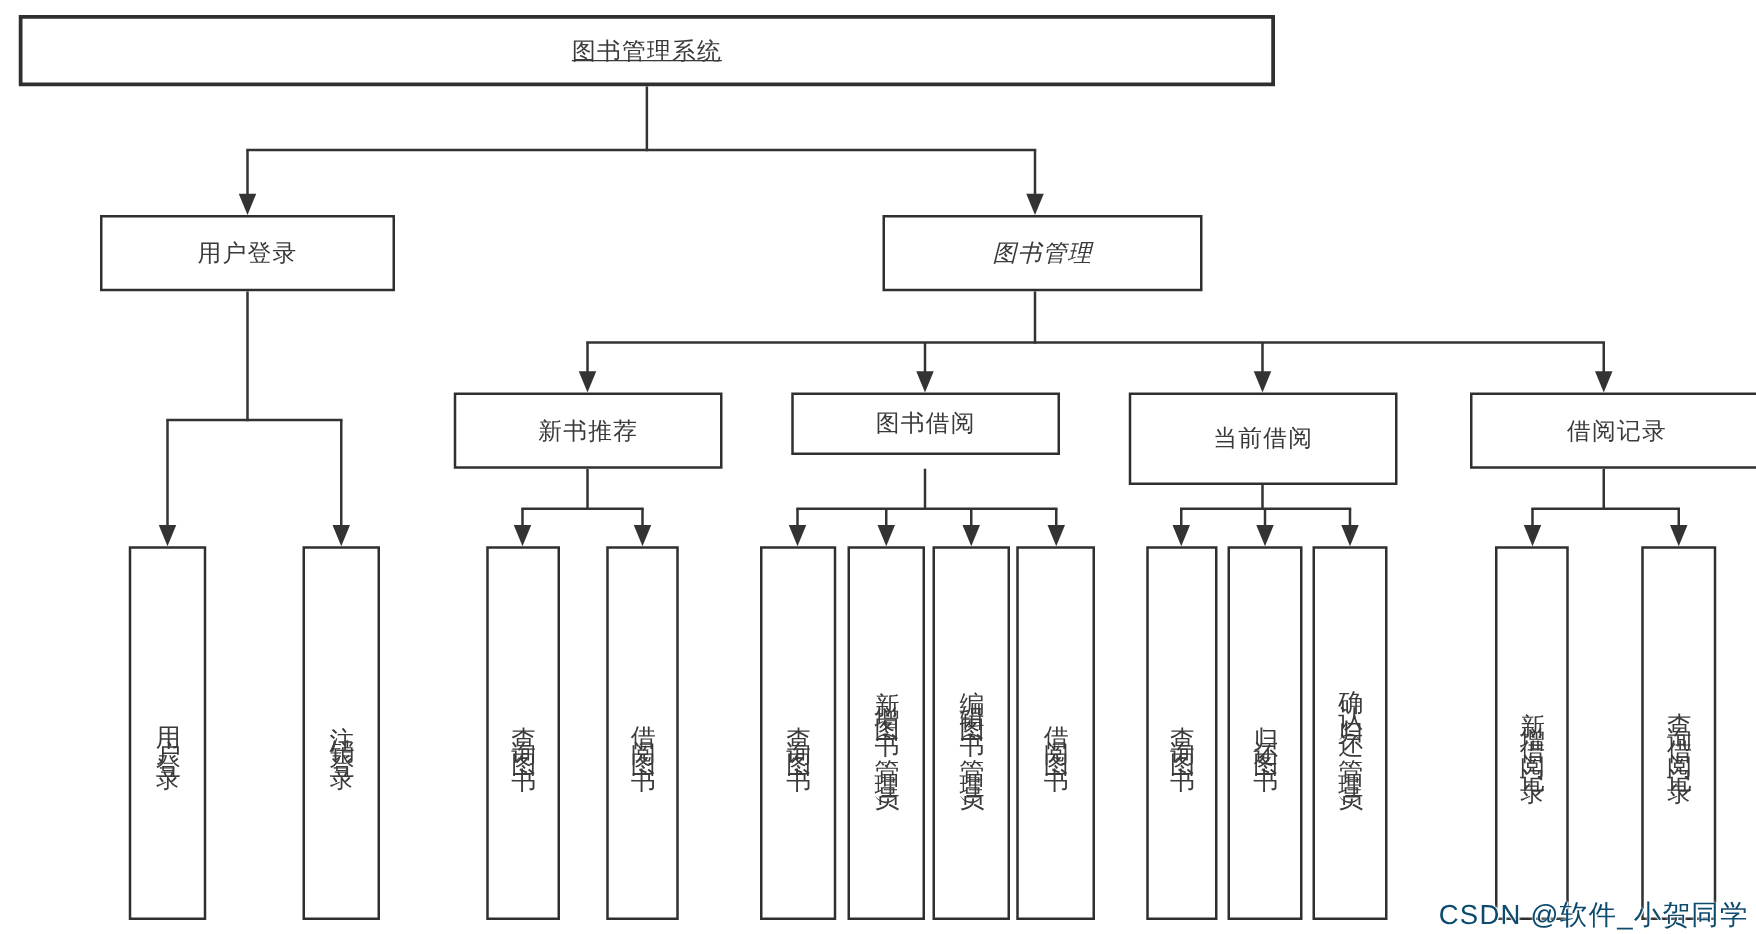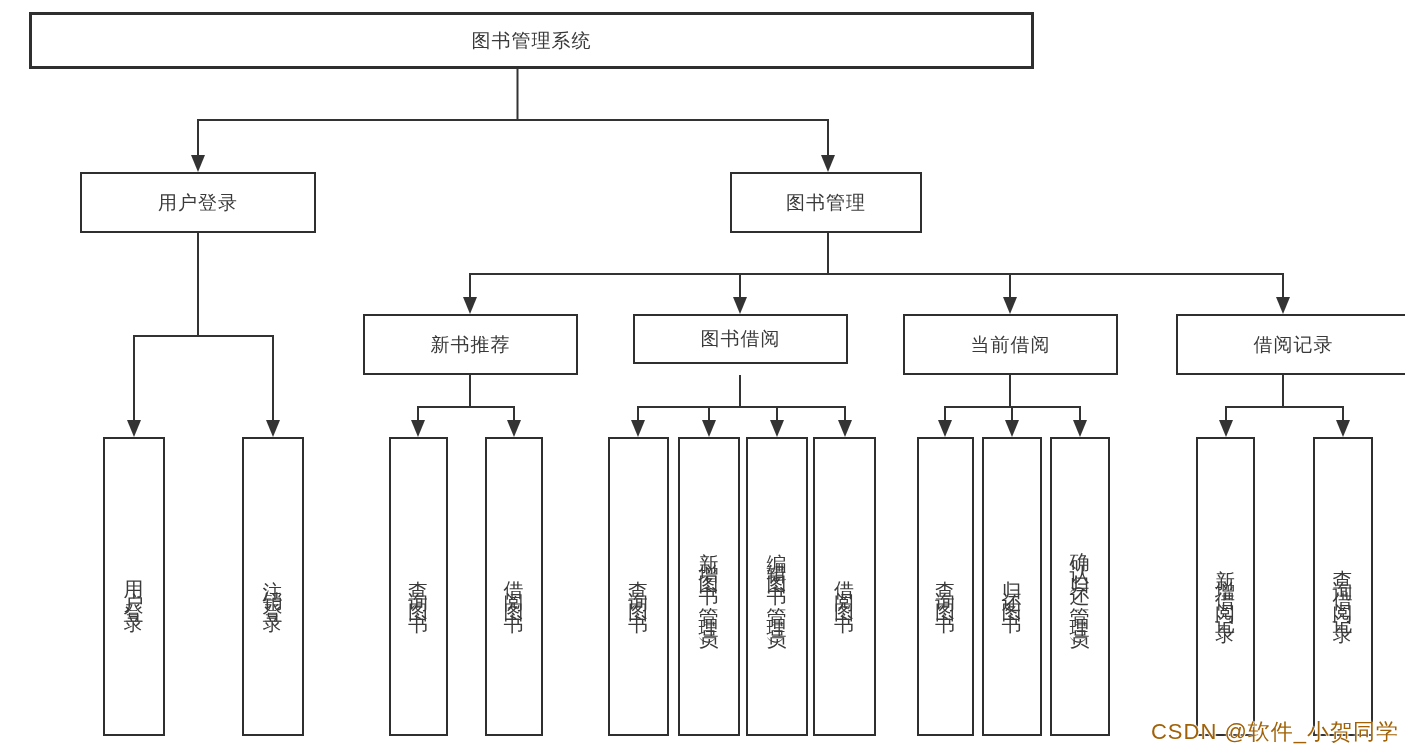--- a/index.html
+++ b/index.html
@@ -15,21 +15,21 @@
   .box.h{font-size:19px;letter-spacing:1px;white-space:nowrap;}
   .box.root{border-width:3px;}
   .box.v{
     writing-mode:vertical-rl;
     font-size:20px;letter-spacing:11px;line-height:1.0;
     white-space:nowrap;
   }
   .connectors{position:absolute;left:0;top:0;z-index:1;}
   .watermark{
     position:absolute;right:6px;bottom:0px;z-index:5;
-    font-size:22px;color:#a16207;letter-spacing:1px;
+    font-size:22px;color:#0c4a6e;letter-spacing:1px;
     text-shadow:0 1px 0 #ffffff,1px 0 0 #ffffff,0 0 3px #ffffff;
     white-space:nowrap;
   }
 </style>
 </head>
 <body>
 
 <div class="canvas">
 
   <svg class="connectors" width="1405" height="747" viewBox="0 0 1405 747">
@@ -98,38 +98,38 @@
 
       <polygon points="938,420 952,420 945,437"></polygon>
       <polygon points="1005,420 1019,420 1012,437"></polygon>
       <polygon points="1073,420 1087,420 1080,437"></polygon>
 
       <polygon points="1219,420 1233,420 1226,437"></polygon>
       <polygon points="1336,420 1350,420 1343,437"></polygon>
     </g>
   </svg>
 
-  <div class="box h root" style="left:29px;top:12px;width:1005px;height:57px;">
+  <div class="box h root" style="left:15px;top:12px;width:1005px;height:57px;text-decoration:underline;">
     <span>图书管理系统</span>
   </div>
 
   <div class="box h" style="left:80px;top:172px;width:236px;height:61px;">
     <span>用户登录</span>
   </div>
-  <div class="box h" style="left:730px;top:172px;width:192px;height:61px;">
+  <div class="box h" style="left:706px;top:172px;width:256px;height:61px;font-style:italic;">
     <span>图书管理</span>
   </div>
 
   <div class="box h" style="left:363px;top:314px;width:215px;height:61px;font-family:Liberation Mono, monospace;">
     <span>新书推荐</span>
   </div>
   <div class="box h" style="left:633px;top:314px;width:215px;height:50px;">
     <span>图书借阅</span>
   </div>
-  <div class="box h" style="left:903px;top:314px;width:215px;height:61px;align-items:center;">
+  <div class="box h" style="left:903px;top:314px;width:215px;height:74px;align-items:center;">
     <span>当前借阅</span>
   </div>
   <div class="box h" style="left:1176px;top:314px;width:235px;height:61px;">
     <span>借阅记录</span>
   </div>
 
   <div class="box v" style="left:103px;top:437px;width:62px;height:299px;">
     <span>用户登录</span>
   </div>
   <div class="box v" style="left:242px;top:437px;width:62px;height:299px;">

